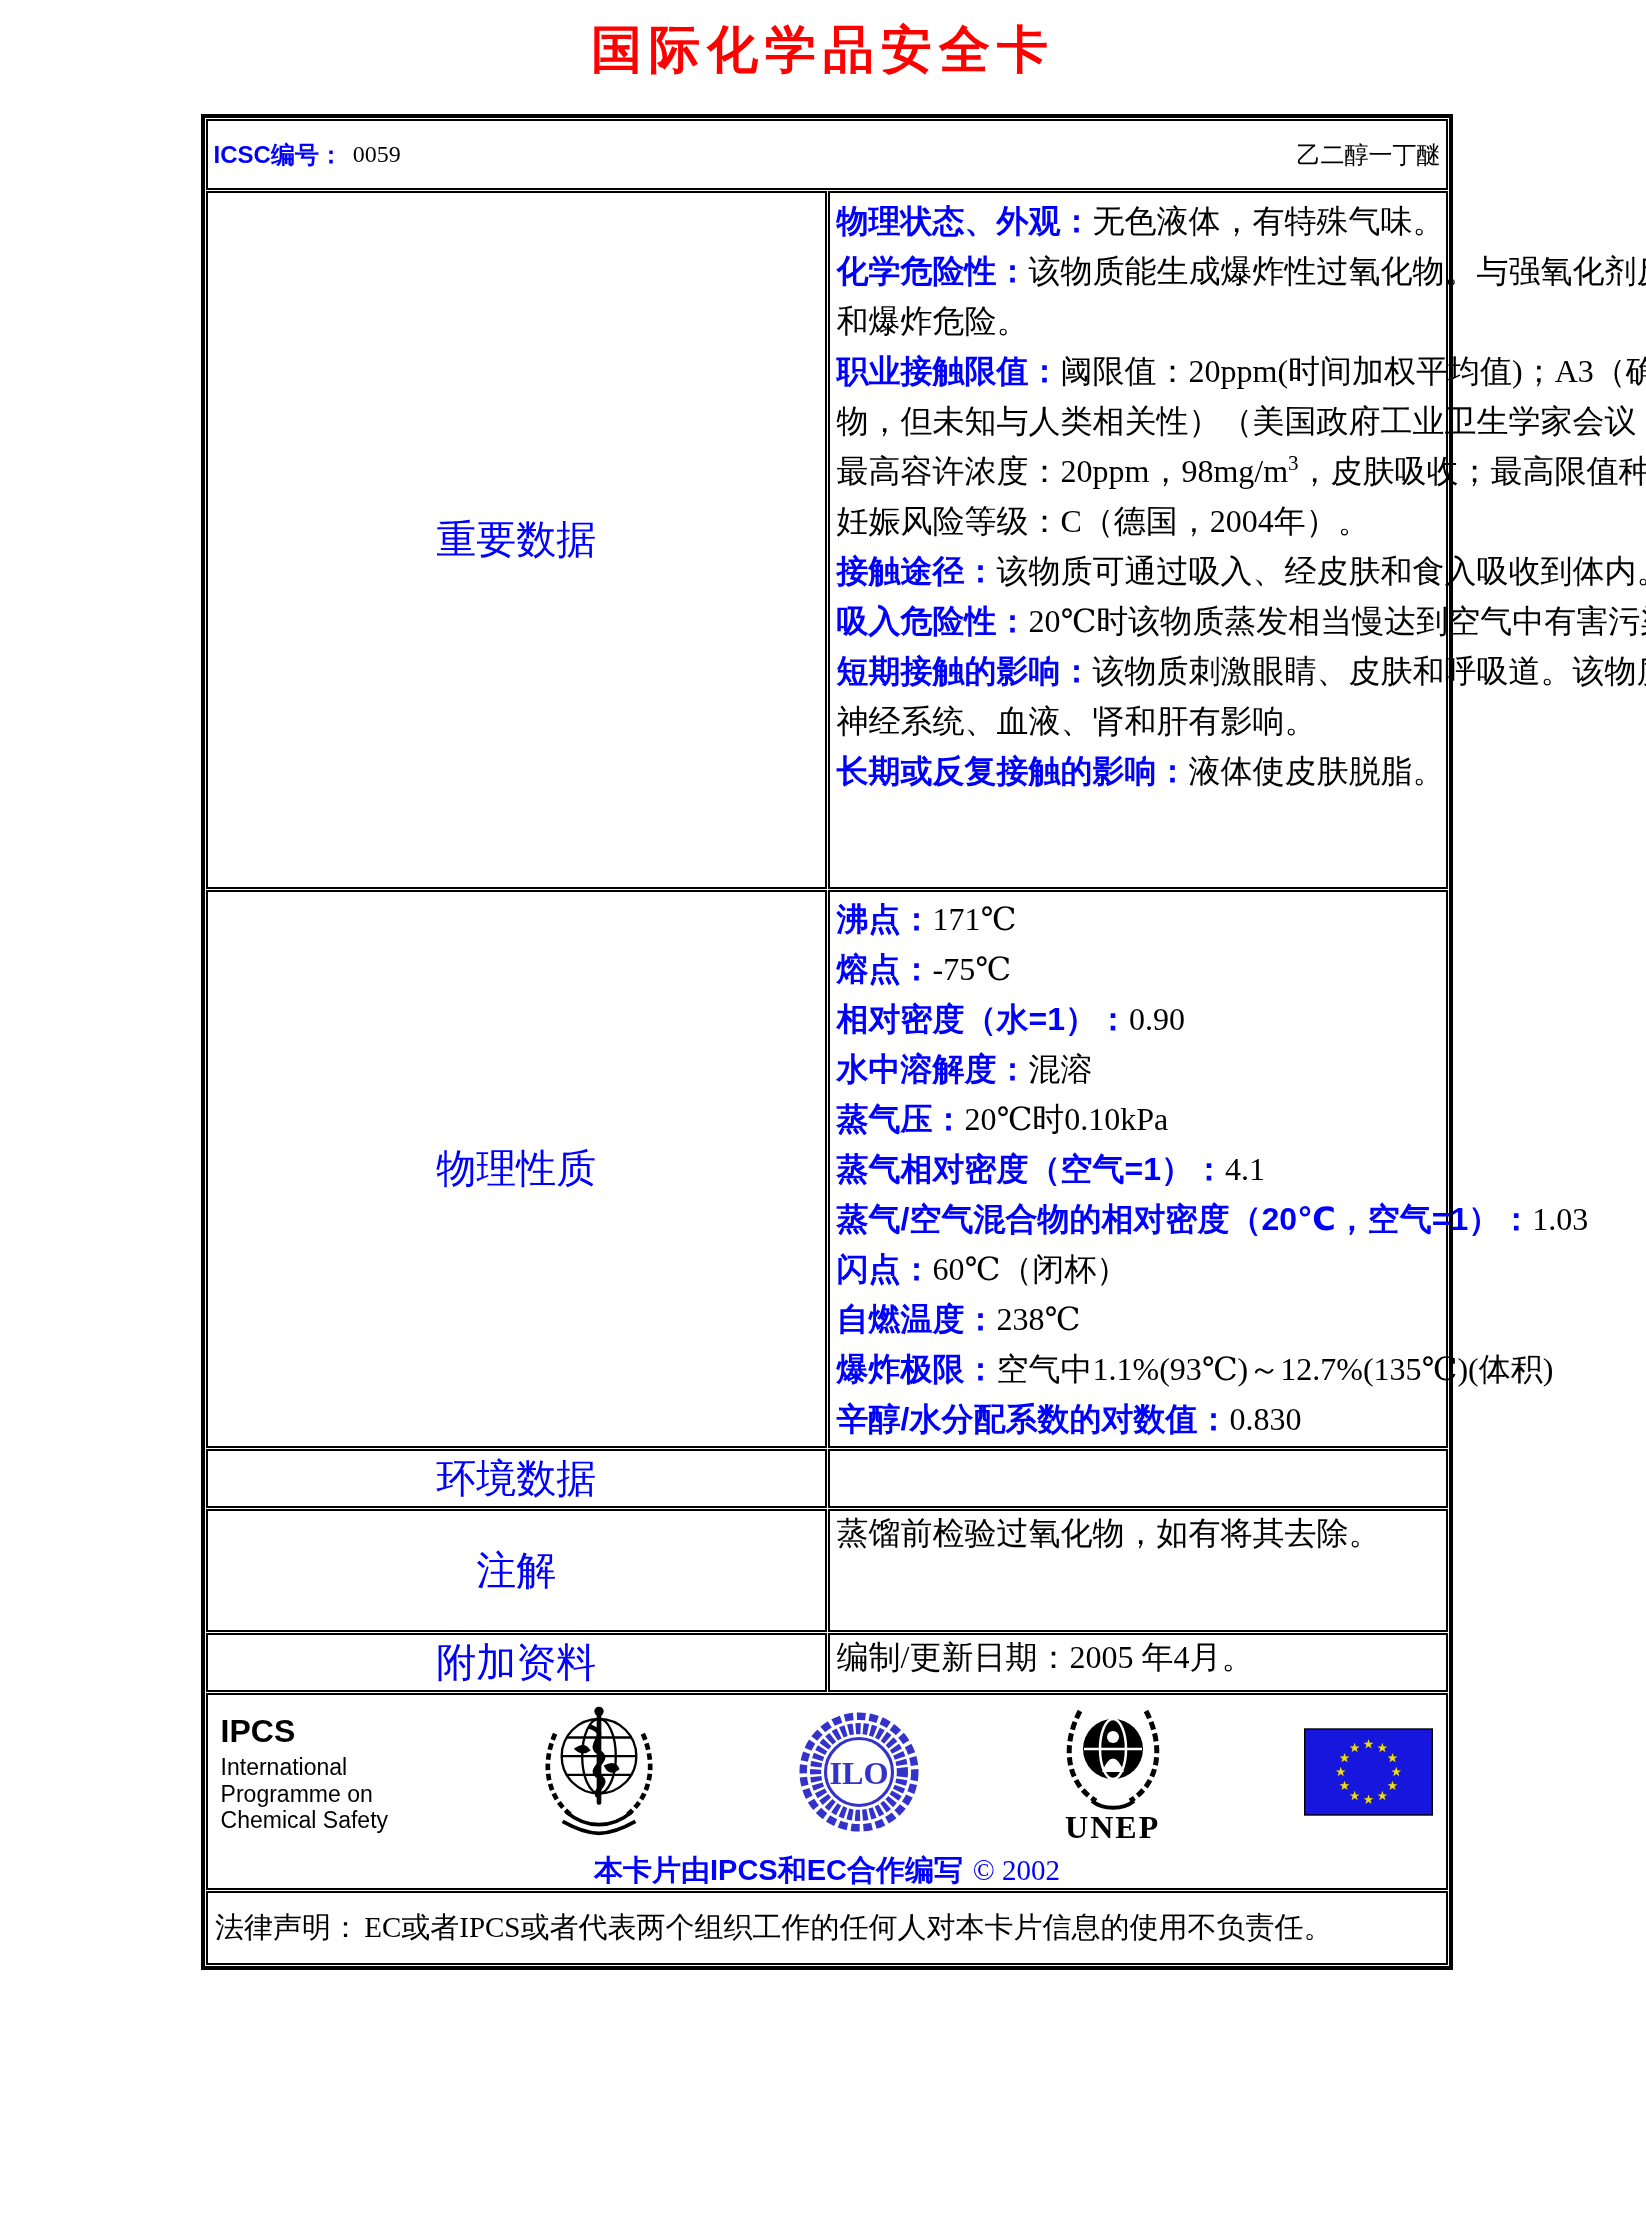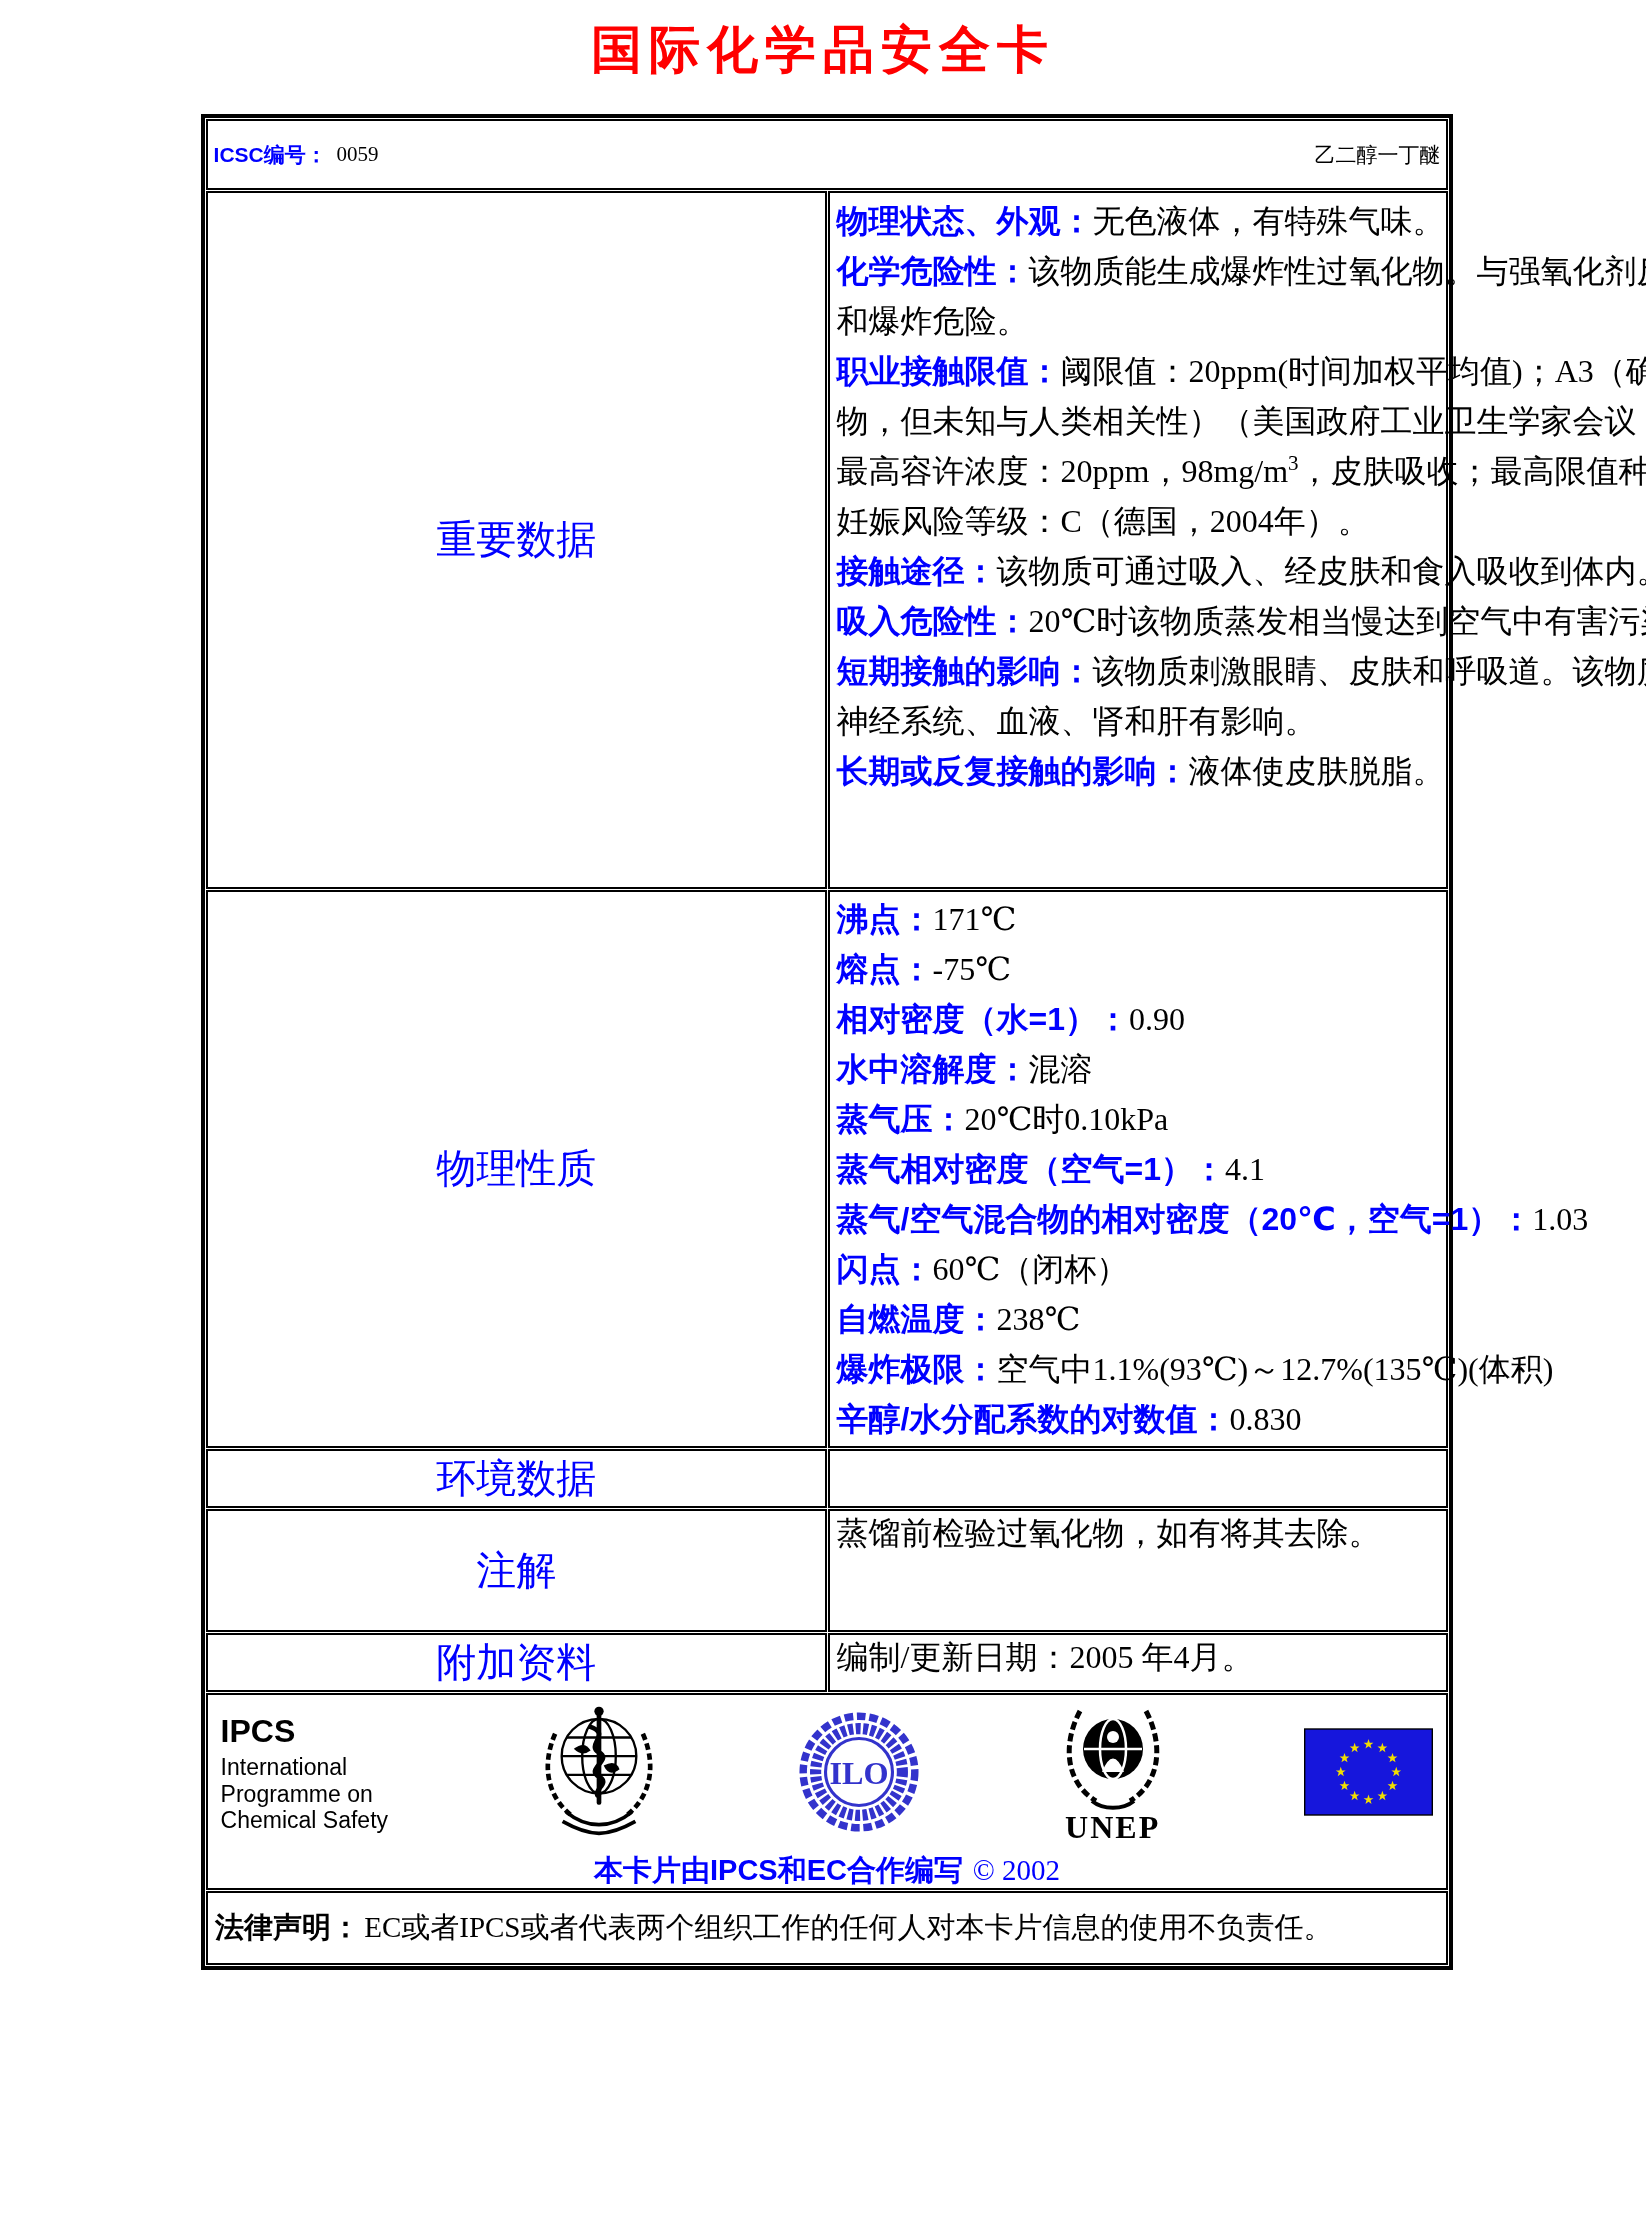--- a/index.html
+++ b/index.html
@@ -16,21 +16,21 @@
     border-collapse:separate;border-spacing:1.4px;border:4.2px solid #000;
     margin-left:201px;margin-top:32px;width:1252px;table-layout:fixed;background:#fff;
   }
   td{border:2.1px solid #000;background:#fff;padding:0;vertical-align:top;}
   td.label-cell{
     width:164px;text-align:center;vertical-align:middle;
     color:#0000FF;font-weight:normal;font-size:40px;
     font-family:"Liberation Sans","DejaVu Sans",sans-serif;
   }
   td.content-cell{padding:2.8px 7px;}
-  .hdr{display:flex;justify-content:space-between;align-items:center;height:67px;padding:0 5.6px;font-size:21px;}
+  .hdr{display:flex;justify-content:space-between;align-items:center;height:67px;padding:0 5.6px;font-size:24px;}
   .hdr .blue-lbl{color:#0000FF;font-weight:bold;font-family:"Liberation Sans","DejaVu Sans",sans-serif;}
   .hdr .num{margin-left:9.7px;flex:1;}
   .line{font-size:32px;line-height:50px;white-space:nowrap;}
   .line .lbl{color:#0000FF;font-weight:bold;font-family:"Liberation Sans","DejaVu Sans",sans-serif;}
   .line sup{font-size:21px;line-height:0;}
   .lines-wrap.important{height:688px;}
   .lines-wrap.physical{height:549px;}
   .env-wrap{height:33px;}
   .lines-wrap.notes{height:113px;}
   .lines-wrap.additional{height:33px;}
@@ -42,21 +42,21 @@
   .ipcs-sub{font-size:23px;line-height:26.4px;}
   .logo-col{display:flex;flex-direction:column;align-items:center;}
   .unep-label{font-family:"Liberation Serif","DejaVu Serif",serif;font-weight:bold;font-size:32px;letter-spacing:2.1px;margin-top:-4.2px;}
   .credit-line{
     text-align:center;font-size:29px;color:#0000FF;font-weight:bold;margin-top:2.8px;
     font-family:"Liberation Sans","DejaVu Sans",sans-serif;height:33px;
   }
   .credit-line .copy{font-family:"Liberation Serif","DejaVu Serif",serif;font-weight:normal;margin-left:9.7px;}
   .legal-cell{padding:0 7px;}
   .legal-wrap{display:flex;align-items:center;height:70px;font-size:29px;white-space:nowrap;}
-  .legal-wrap .legal-lbl{font-weight:bold;font-family:"Liberation Sans","DejaVu Sans",sans-serif;margin-right:4.2px;}
+  .legal-wrap .legal-lbl{font-weight:normal;font-family:"Liberation Sans","DejaVu Sans",sans-serif;margin-right:4.2px;}
 </style>
 </head>
 <body>
 
 <h1 class="page-title">国际化学品安全卡</h1>
 
 <table class="card">
 
   <tbody>
       <tr>

